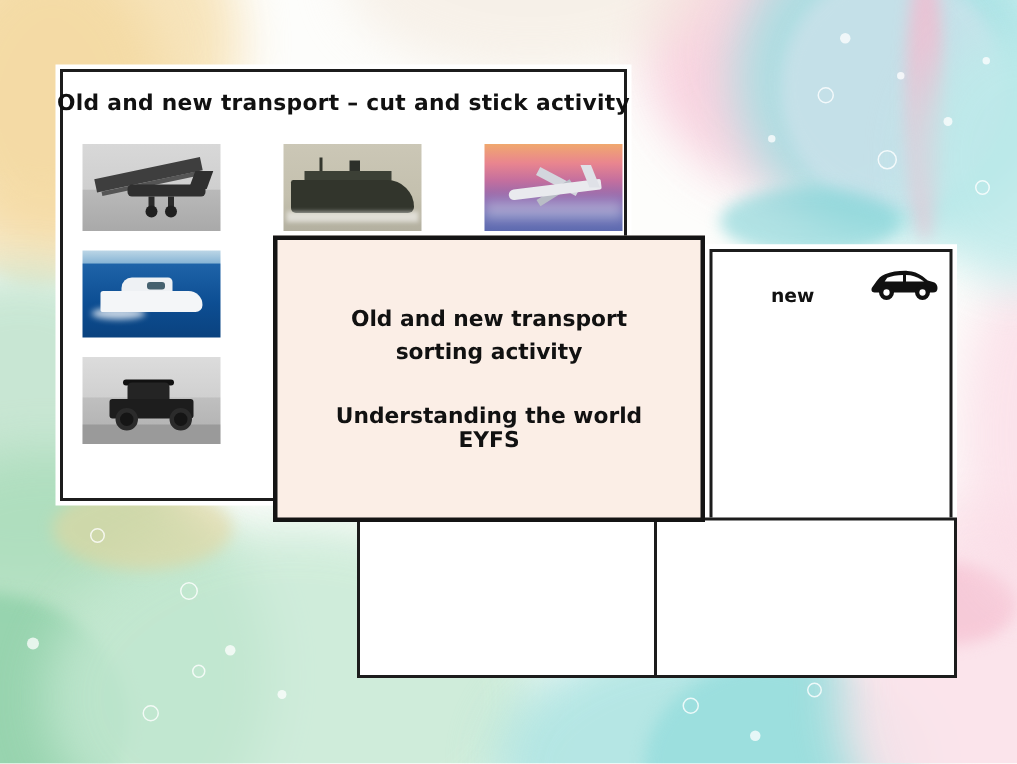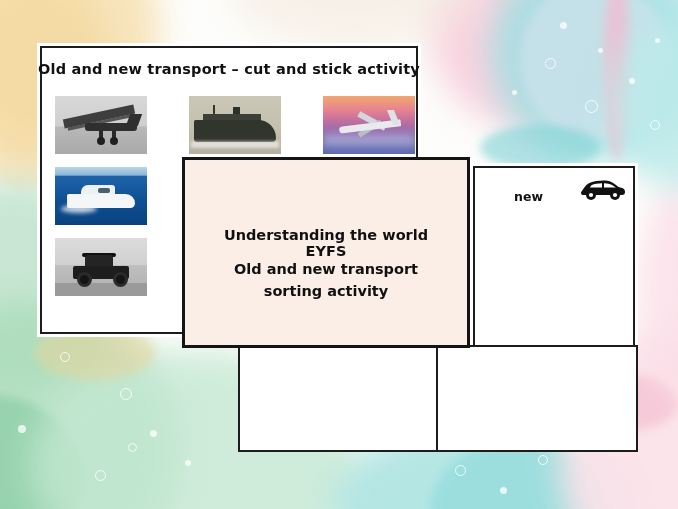--- a/index.html
+++ b/index.html
@@ -527,17 +527,17 @@
       </div>
     </div>
   </div>
 
   <div id="sort-table">
     <div class="cell left-cell"></div>
     <div class="cell"></div>
   </div>
 
   <div id="overlay-card">
+    <div id="overlay-line1">Old and new transport sorting activity</div>
     <div id="overlay-line2">Understanding the world EYFS</div>
-    <div id="overlay-line1">Old and new transport sorting activity</div>
   </div>
 
 </div>
 
 </body></html>

